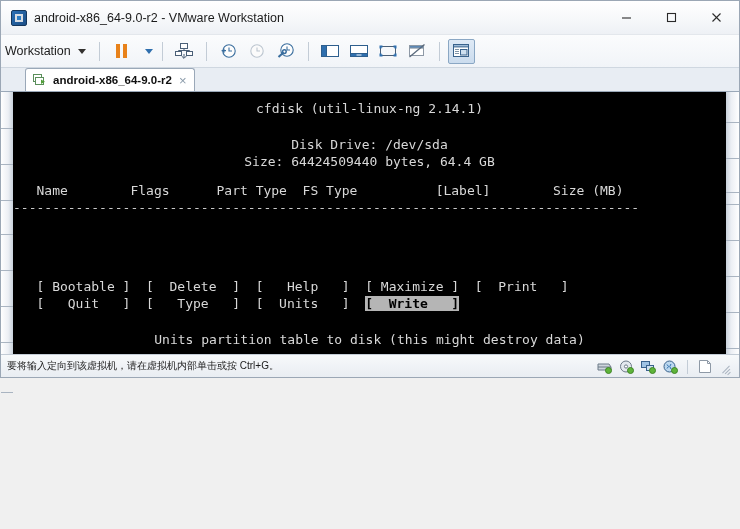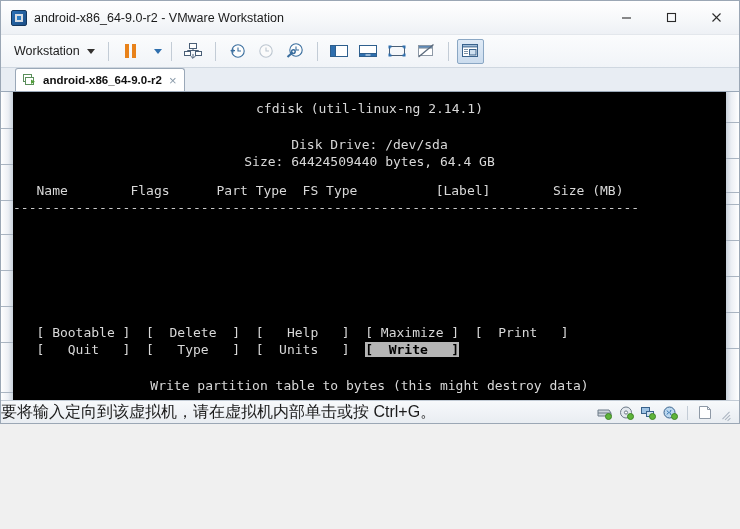--- a/index.html
+++ b/index.html
@@ -4,21 +4,21 @@
 <style>
   html, body {
     margin: 0; padding: 0;
     width: 740px; height: 529px;
     overflow: hidden;
     background: #f0f0f0;
     font-family: "Liberation Sans", sans-serif;
   }
   #app {
     position: relative;
-    width: 740px; height: 424px;
+    width: 740px; height: 378px;
     background: #ffffff;
     border: 1px solid #9ba7b5;
     box-sizing: border-box;
     display: flex;
     flex-direction: column;
   }
 
   
   .titlebar {
     height: 33px;
@@ -65,21 +65,20 @@
   .win-btn svg { display: block; }
 
   
   .toolbar {
     height: 33px;
     background: linear-gradient(to bottom,#fbfcfd 0%, #f1f4f8 100%);
     border-bottom: 1px solid #cfd7e0;
     display: flex;
     align-items: center;
     flex: 0 0 auto;
-    padding-left: 9px;
     box-sizing: border-box;
   }
   .tb-menu {
     display: flex; align-items: center;
     font-size: 12.5px; color: #1b1b1b;
     padding: 3px 6px 3px 4px;
     white-space: nowrap;
   }
   .caret-down {
     width: 0; height: 0;
@@ -114,21 +113,21 @@
     display: block; width: 4px; height: 14px; background: #e8821a;
   }
 
   
   .tabstrip {
     height: 24px;
     background: #e8edf3;
     border-bottom: 1px solid #9aa8b8;
     display: flex;
     align-items: flex-end;
-    padding-left: 14px;
+    padding-left: 24px;
     flex: 0 0 auto;
     box-sizing: border-box;
   }
   .vm-tab {
     height: 23px;
     background: #ffffff;
     border: 1px solid #9aa8b8;
     border-bottom: none;
     border-radius: 3px 3px 0 0;
     display: flex;
@@ -228,22 +227,23 @@
     height: 23px;
     background: linear-gradient(to bottom,#f7f9fb,#e9edf2);
     border-top: 1px solid #c3ccd6;
     display: flex;
     align-items: center;
     flex: 0 0 auto;
     box-sizing: border-box;
     position: relative;
   }
   .status-text {
-    font-size: 16px;
+    font-size: 10px;
     color: #1b1b1b;
+    margin-left: 6px;
     white-space: nowrap;
   }
   .status-icons {
     position: absolute;
     right: 6px; top: 0;
     height: 23px;
     display: flex;
     align-items: center;
     gap: 5px;
   }
@@ -407,21 +407,21 @@
       <div class="crow center">Size: 64424509440 bytes, 64.4 GB</div>
 
       <div class="hdr-row" style="margin-top:12px;">   Name        Flags      Part Type  FS Type          [Label]        Size (MB)</div>
       <div class="dashline">--------------------------------------------------------------------------------</div>
 
       <div class="menu-block">
         <div class="menu-line"><span>   [ Bootable ]  [  Delete  ]  [   Help   ]  </span><span>[ Maximize ]</span><span>  [  Print   ]</span></div>
         <div class="menu-line"><span>   [   Quit   ]  [   Type   ]  [  Units   ]  </span><span class="hl">[  Write   ]</span></div>
       </div>
 
-      <div class="statusline">Write partition table to bytes (this might destroy data)</div>
+      <div class="statusline">Units partition table to disk (this might destroy data)</div>
 
       <div class="annot-rect" style="left:409px; top:327px; width:138px; height:41px;"></div>
     </div>
 
     <div class="side-rail right">
       <i class="rail-line" style="top:30px"></i>
       <i class="rail-line" style="top:66px"></i>
       <i class="rail-line" style="top:100px"></i>
       <i class="rail-line" style="top:112px"></i>
       <i class="rail-line" style="top:148px"></i>

